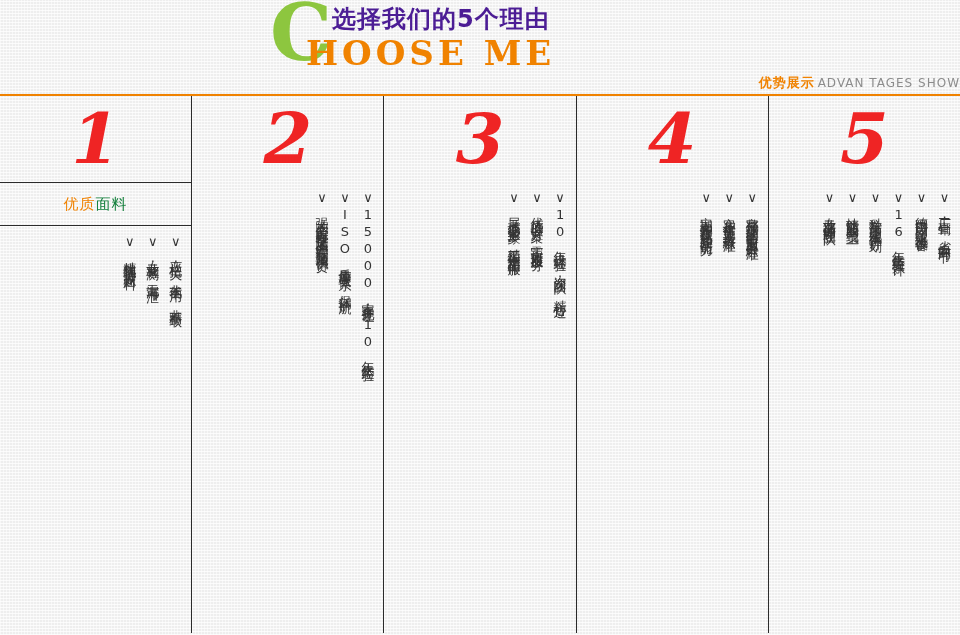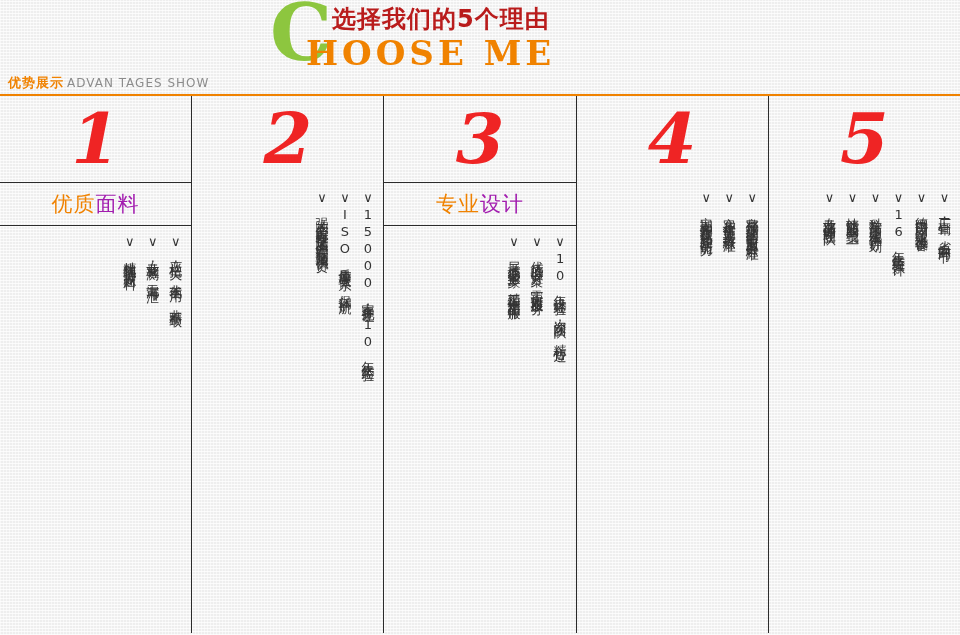--- a/index.html
+++ b/index.html
@@ -42,21 +42,21 @@
     color: #8dc63f;
     line-height: 1;
   }
   .cn-title {
     position: absolute;
     left: 62px;
     top: 3px;
     font-size: 24px;
     font-weight: bold;
     letter-spacing: 1px;
-    color: #b91c1c;
+    color: #4c1d95;
     white-space: nowrap;
   }
   .en-title {
     position: absolute;
     left: 36px;
     top: 33px;
     font-family: "DejaVu Serif", "Liberation Serif", serif;
     font-size: 34px;
     font-weight: bold;
     letter-spacing: 4px;
@@ -64,20 +64,21 @@
     white-space: nowrap;
   }
 
   
   .subbar {
     position: relative;
     height: 24px;
     border-bottom: 2px solid #f08200;
     padding-left: 8px;
     box-sizing: border-box;
+    text-align: right;
   }
   .subbar-cn {
     font-size: 13px;
     font-weight: bold;
     color: #f08200;
     letter-spacing: 1px;
   }
   .subbar-en {
     font-size: 12px;
     color: #8c8c8c;
@@ -114,26 +115,26 @@
     height: 86px;
   }
 
   .headline {
     border-top: 1px solid #2b2b2b;
     border-bottom: 1px solid #2b2b2b;
     height: 42px;
     display: flex;
     align-items: center;
     justify-content: center;
-    font-size: 21px;
+    font-size: 15px;
     letter-spacing: 1px;
     white-space: nowrap;
   }
   .headline .hl-a { color: #f08200; }
-  .headline .hl-b { color: #a21caf; }
+  .headline .hl-b { color: #15803d; }
 
   .items {
     flex: 1 1 auto;
     display: flex;
     flex-direction: row-reverse;
     justify-content: flex-start;
     padding: 8px 4px 0 4px;
     box-sizing: border-box;
   }
   .vitem {
@@ -182,24 +183,20 @@
     <div class="num">2</div>
     <div class="items">
       <div class="vitem">∨15000家客户见证，10年生产经验</div>
       <div class="vitem">∨ISO质量管理体系，保驾护航</div>
       <div class="vitem">∨强大的生产能力科学灵活的生产管理制度知识供货</div>
     </div>
   </div>
 
   <div class="col">
     <div class="num">3</div>
-    <div class="headline">
-      <span class="hl-a">专业</span>
-        <span class="hl-b">设计</span>
-    </div>
     <div class="items">
       <div class="vitem">∨10年设计经验，资深团队，精心打造</div>
       <div class="vitem">∨优质的设计方案，零距离对接服务</div>
       <div class="vitem">∨展示成功企业形象，精工细作精品工作服</div>
     </div>
   </div>
 
   <div class="col">
     <div class="num">4</div>
     <div class="items">

